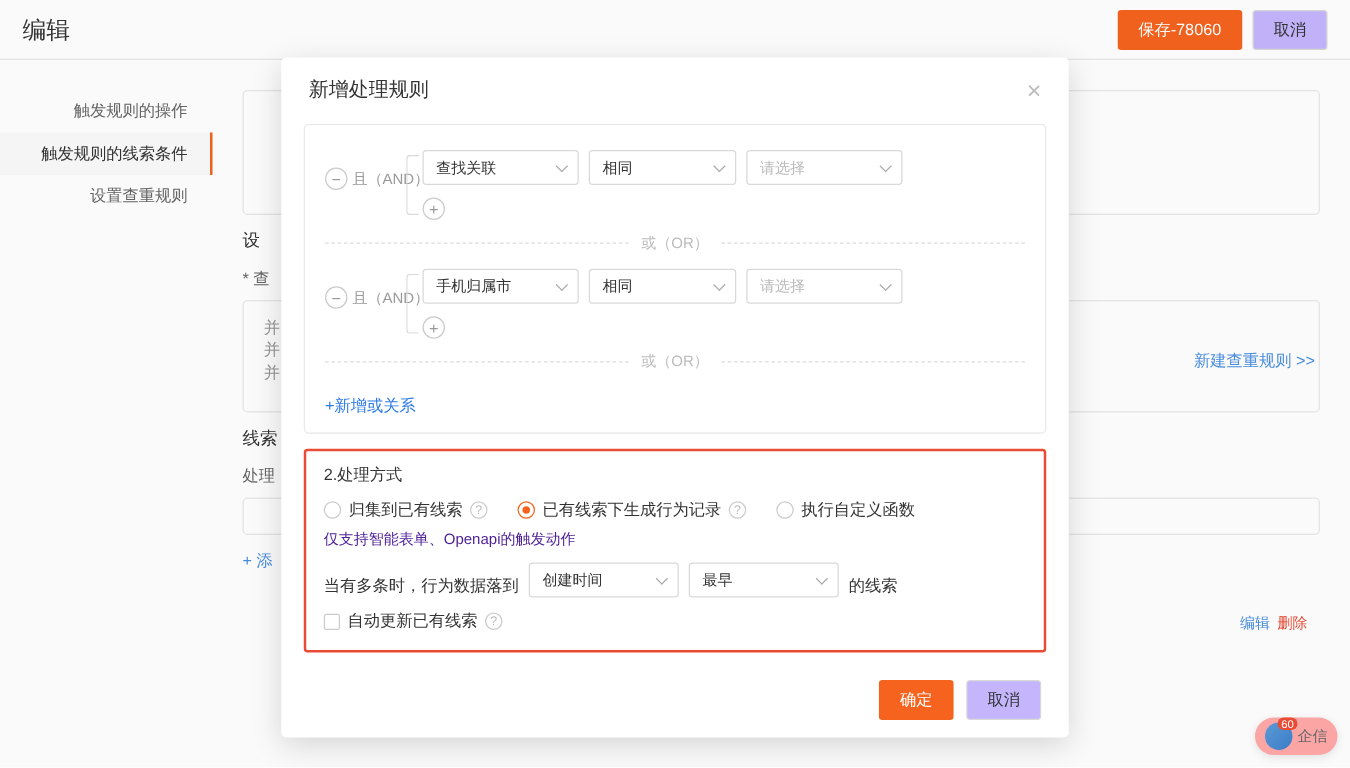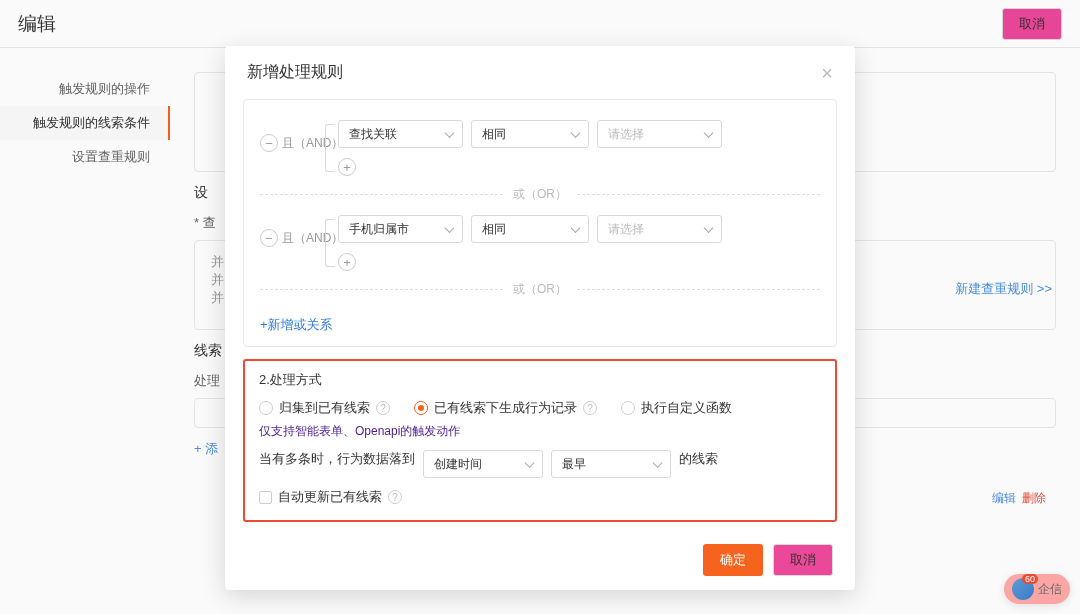--- a/index.html
+++ b/index.html
@@ -3,21 +3,21 @@
   <meta charset="utf-8">
   <style>
     * { margin: 0; padding: 0; box-sizing: border-box; }
     body { font-family: -apple-system, "Microsoft YaHei", sans-serif; font-size: 13px; color: #333; background: #fff; width: 1080px; height: 614px; position: relative; overflow: hidden; }
     
     .header { height: 48px; border-bottom: 1px solid #e8e8e8; display: flex; align-items: center; justify-content: space-between; padding: 0 18px; }
     .header-title { font-size: 19px; font-weight: 500; }
     .header-actions { display: flex; gap: 8px; }
     .btn { padding: 6px 16px; border-radius: 3px; cursor: pointer; font-size: 13px; border: 1px solid transparent; }
     .btn-primary { background: #f5631e; color: #fff; }
-    .btn-default { background: #ec4899; border-color: #d9d9d9; color: #333; }
+    .btn-default { background: #c4b5fd; border-color: #d9d9d9; color: #333; }
     
     .body { display: flex; }
     .sidebar { width: 170px; padding: 24px 0; }
     .side-item { padding: 8px 18px 8px 0; text-align: right; font-size: 13px; color: #666; cursor: pointer; border-right: 2px solid transparent; }
     .side-item.active { color: #333; border-right: 2px solid #f5631e; background: #fafafa; }
     
     .main { flex: 1; padding: 24px 24px; color: #999; }
     .section-title { font-size: 14px; color: #333; margin-bottom: 12px; }
     .label { font-size: 13px; color: #666; margin: 8px 0; display: block; }
     .card { border: 1px solid #e8e8e8; border-radius: 4px; padding: 12px 16px; margin-bottom: 12px; }
@@ -51,39 +51,40 @@
     
     .section2 { border: 2px solid #e94b35; border-radius: 3px; padding: 10px 14px 14px; margin-top: 12px; }
     .sec2-title { font-size: 13px; color: #333; margin-bottom: 10px; }
     .radio-row { display: flex; gap: 24px; align-items: center; margin-bottom: 6px; flex-wrap: wrap; }
     .radio-item { display: flex; align-items: center; gap: 6px; cursor: pointer; font-size: 13px; }
     .radio { width: 14px; height: 14px; border-radius: 50%; border: 1px solid #ccc; display: inline-flex; align-items: center; justify-content: center; }
     .radio.checked { border-color: #f5631e; }
     .radio.checked::after { content: ''; width: 6px; height: 6px; background: #f5631e; border-radius: 50%; }
     .help { width: 14px; height: 14px; border-radius: 50%; border: 1px solid #ccc; display: inline-flex; align-items: center; justify-content: center; font-size: 10px; color: #bbb; }
     .hint { font-size: 12px; color: #4c1d95; margin-bottom: 10px; }
-    .inline-row { display: flex; align-items: flex-start; gap: 8px; font-size: 13px; margin-bottom: 10px; }
+    .inline-row { display: flex; align-items: flex-end; gap: 8px; font-size: 13px; margin-bottom: 10px; }
     .chk { width: 13px; height: 13px; border: 1px solid #ccc; border-radius: 2px; display: inline-block; }
     
     .modal-footer { padding: 14px 22px; display: flex; justify-content: flex-end; gap: 10px; border-top: 0; }
     
     .floaty { position: absolute; right: 10px; bottom: 10px; display: flex; align-items: center; gap: 4px; font-size: 12px; color: #666; background: #fca5a5; padding: 4px 8px; border-radius: 20px; box-shadow: 0 2px 8px rgba(0,0,0,0.1); }
     .float-icon { width: 22px; height: 22px; border-radius: 50%; background: linear-gradient(135deg,#5b9bd5,#3a7bc8); position: relative; }
     .float-badge { position: absolute; top: -4px; right: -4px; background: #e94b35; color: #fff; font-size: 9px; border-radius: 8px; padding: 0 3px; min-width: 14px; text-align: center; }
     
     .bg-link { position: absolute; right: 28px; top: 280px; color: #4a90e2; font-size: 13px; }
     .bg-actions { position: absolute; right: 34px; top: 490px; font-size: 12px; color: #4a90e2; display: flex; gap: 6px; }
     .bg-actions .del { color: #e94b35; }
   </style>
 </head>
 <body>
 
 <div class="header">
   <div class="header-title">编辑</div>
   <div class="header-actions">
+    <button class="btn btn-primary">保存-78060</button>
     <button class="btn btn-default">取消</button>
   </div>
 </div>
 
 <div class="body">
   <div class="sidebar">
     <div class="side-item">触发规则的操作</div>
     <div class="side-item active">触发规则的线索条件</div>
     <div class="side-item">设置查重规则</div>
   </div>

